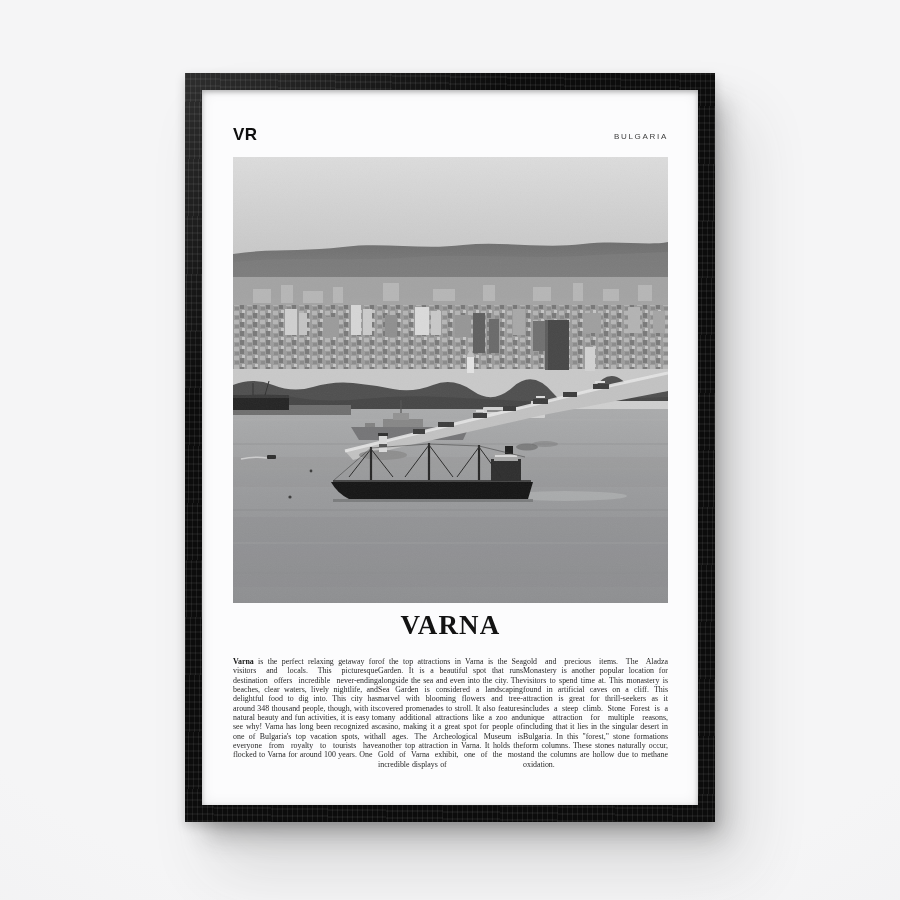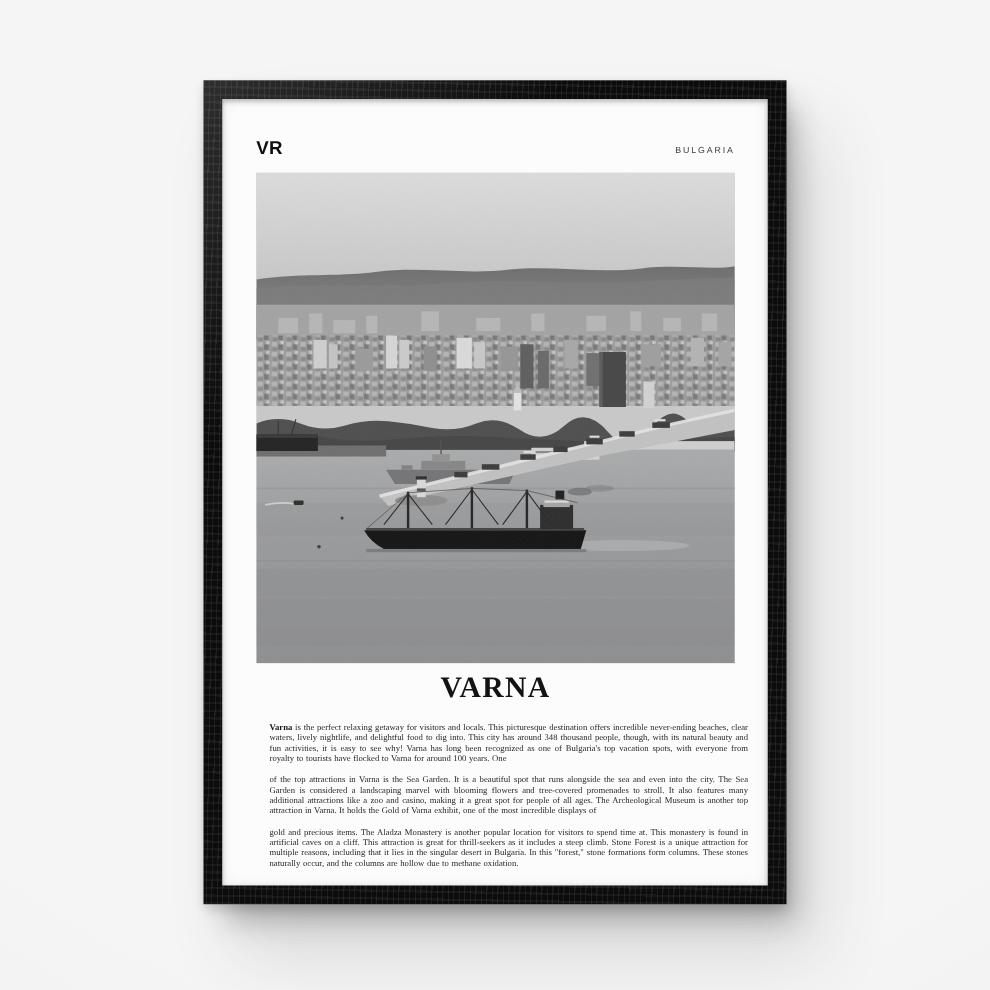--- a/index.html
+++ b/index.html
@@ -43,22 +43,22 @@
     background: #c9c9c9; overflow: hidden;
   }
   .photo svg { display: block; width: 100%; height: 100%; }
   .title {
     position: absolute; top: 521px; left: 0; right: 0; margin: 0;
     text-align: center; font-family: "Liberation Serif", serif;
     font-weight: 700; font-size: 27px; line-height: 1.1;
     letter-spacing: 1.2px; color: #131313;
   }
   .columns {
-    position: absolute; top: 567px; left: 12px; width: 435px;
-    display: flex; gap: 10px; flex-direction: column;
+    position: absolute; top: 567px; left: 0; width: 435px;
+    display: flex; gap: 0;
   }
   .col {
     flex: 1; margin: 0;
     font-family: "Liberation Serif", serif; font-size: 7.9px; line-height: 1.18;
     text-align: justify; color: #272727; word-spacing: 0.4px;
   }
   .col strong { font-weight: 700; color: #161616; }
 </style>
 </head>
 <body>

